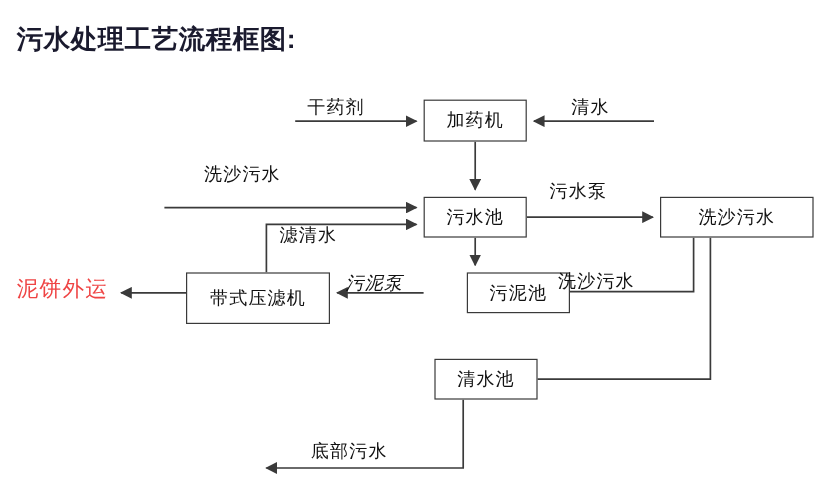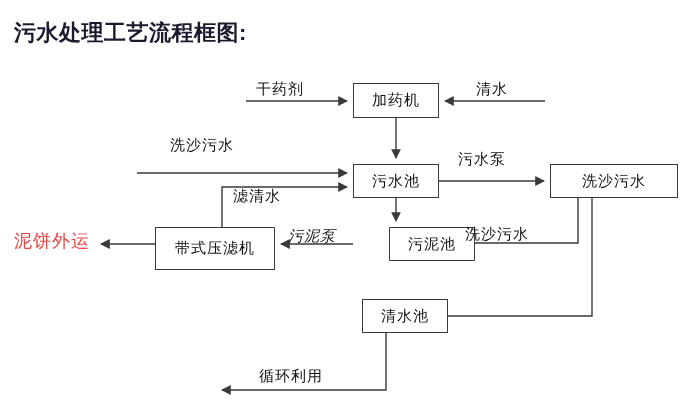--- a/index.html
+++ b/index.html
@@ -122,15 +122,15 @@
   <span>清水池</span>
 </div>
 
 <div class="edge-label" style="left:256px; top:80px;">干药剂</div>
 <div class="edge-label" style="left:476px; top:80px;">清水</div>
 <div class="edge-label" style="left:170px; top:136px;">洗沙污水</div>
 <div class="edge-label" style="left:233px; top:187px;">滤清水</div>
 <div class="edge-label" style="left:458px; top:150px;">污水泵</div>
 <div class="edge-label" style="left:288px; top:227px;font-style:italic;">污泥泵</div>
 <div class="edge-label" style="left:465px; top:225px;">洗沙污水</div>
-<div class="edge-label" style="left:259px; top:367px;">循环利用</div>
+<div class="edge-label" style="left:259px; top:367px;">底部污水</div>
 
 <div class="term-label" style="left:14px; top:229px;">泥饼外运</div>
 
 </body></html>

